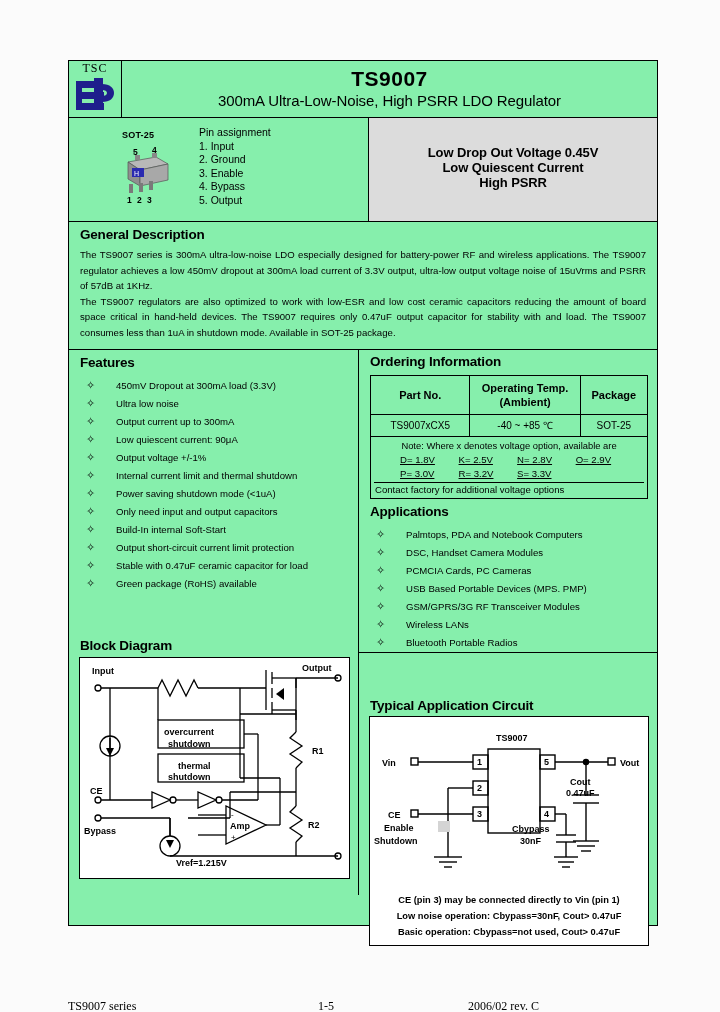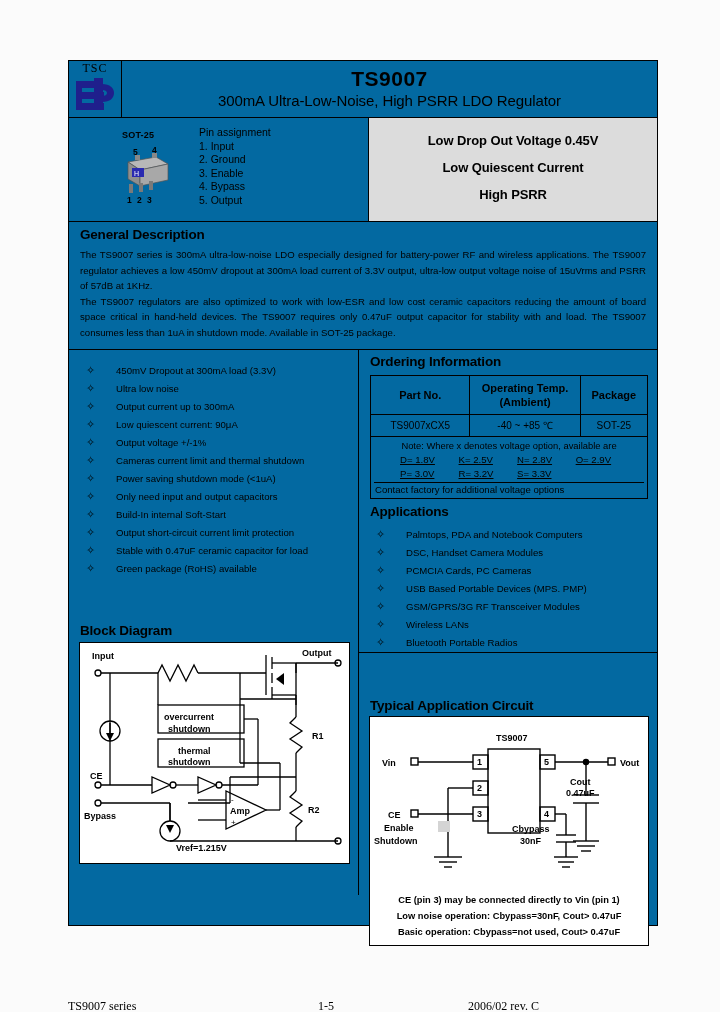--- a/index.html
+++ b/index.html
@@ -16,21 +16,21 @@
     overflow: hidden;
   }
 
   
   #sheet {
     position: absolute;
     left: 68px;
     top: 60px;
     width: 590px;
     height: 866px;
-    background: #0369a1;
+    background: #86efac;
     border: 1px solid #000;
     box-sizing: border-box;
   }
 
   
   .header-row {
     display: flex;
     border-bottom: 1px solid #000;
     height: 56px;
   }
@@ -115,21 +115,21 @@
     line-height: 13.6px;
   }
   .pin-list .pl-head { }
   .highlight-cell {
     flex: 1;
     background: #dcdcdc;
     display: flex;
     flex-direction: column;
     align-items: center;
     justify-content: center;
-    gap: 12px;
+    gap: 0;
     padding-bottom: 4px;
   }
   .highlight-cell div {
     font-size: 13px;
     font-weight: bold;
     letter-spacing: -0.1px;
   }
 
   
   .gd-block {
@@ -361,27 +361,28 @@
       <p>The TS9007 series is 300mA ultra-low-noise LDO especially designed for battery-power RF and wireless applications. The TS9007 regulator achieves a low 450mV dropout at 300mA load current of 3.3V output, ultra-low output voltage noise of 15uVrms and PSRR of 57dB at 1KHz.</p>
       <p>The TS9007 regulators are also optimized to work with low-ESR and low cost ceramic capacitors reducing the amount of board space critical in hand-held devices. The TS9007 requires only 0.47uF output capacitor for stability with and load. The TS9007 consumes less than 1uA in shutdown mode. Available in SOT-25 package.</p>
     </div>
   </div>
 
   <div class="cols">
 
     <div class="col-left">
 
       <div class="pad">
+        <div class="sec-title">Features</div>
         <ul class="bullets">
           <li><span class="bl">✧</span><span>450mV Dropout at 300mA load (3.3V)</span></li>
           <li><span class="bl">✧</span><span>Ultra low noise</span></li>
           <li><span class="bl">✧</span><span>Output current up to 300mA</span></li>
           <li><span class="bl">✧</span><span>Low quiescent current: 90μA</span></li>
           <li><span class="bl">✧</span><span>Output voltage +/-1%</span></li>
-          <li><span class="bl">✧</span><span>Cameras current limit and thermal shutdown</span></li>
+          <li><span class="bl">✧</span><span>Internal current limit and thermal shutdown</span></li>
           <li><span class="bl">✧</span><span>Power saving shutdown mode (&lt;1uA)</span></li>
           <li><span class="bl">✧</span><span>Only need input and output capacitors</span></li>
           <li><span class="bl">✧</span><span>Build-In internal Soft-Start</span></li>
           <li><span class="bl">✧</span><span>Output short-circuit current limit protection</span></li>
           <li><span class="bl">✧</span><span>Stable with 0.47uF ceramic capacitor for load</span></li>
           <li><span class="bl">✧</span><span>Green package (RoHS) available</span></li>
         </ul>
       </div>
 
       <div class="bd-title">

